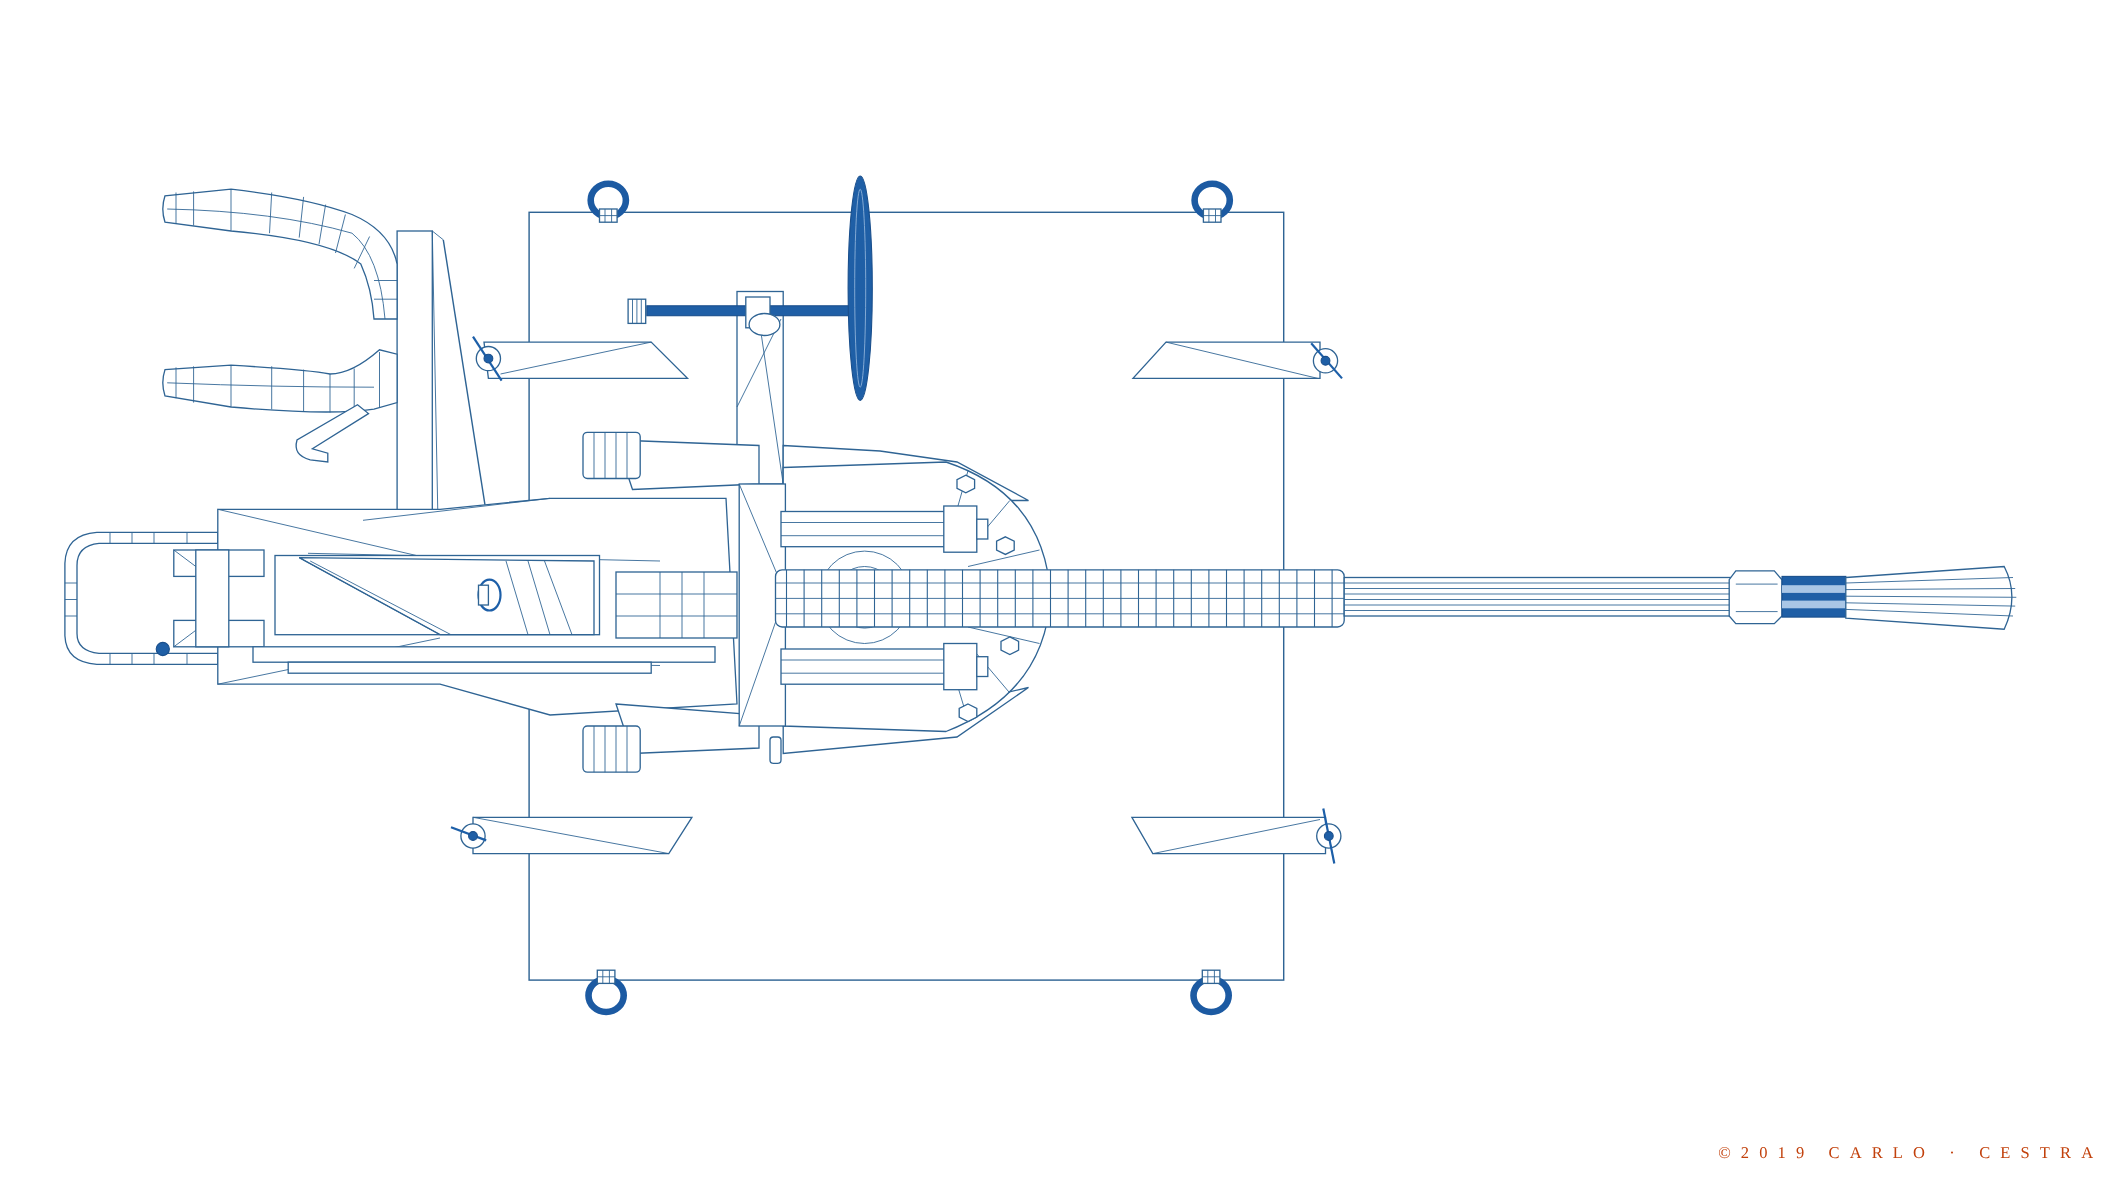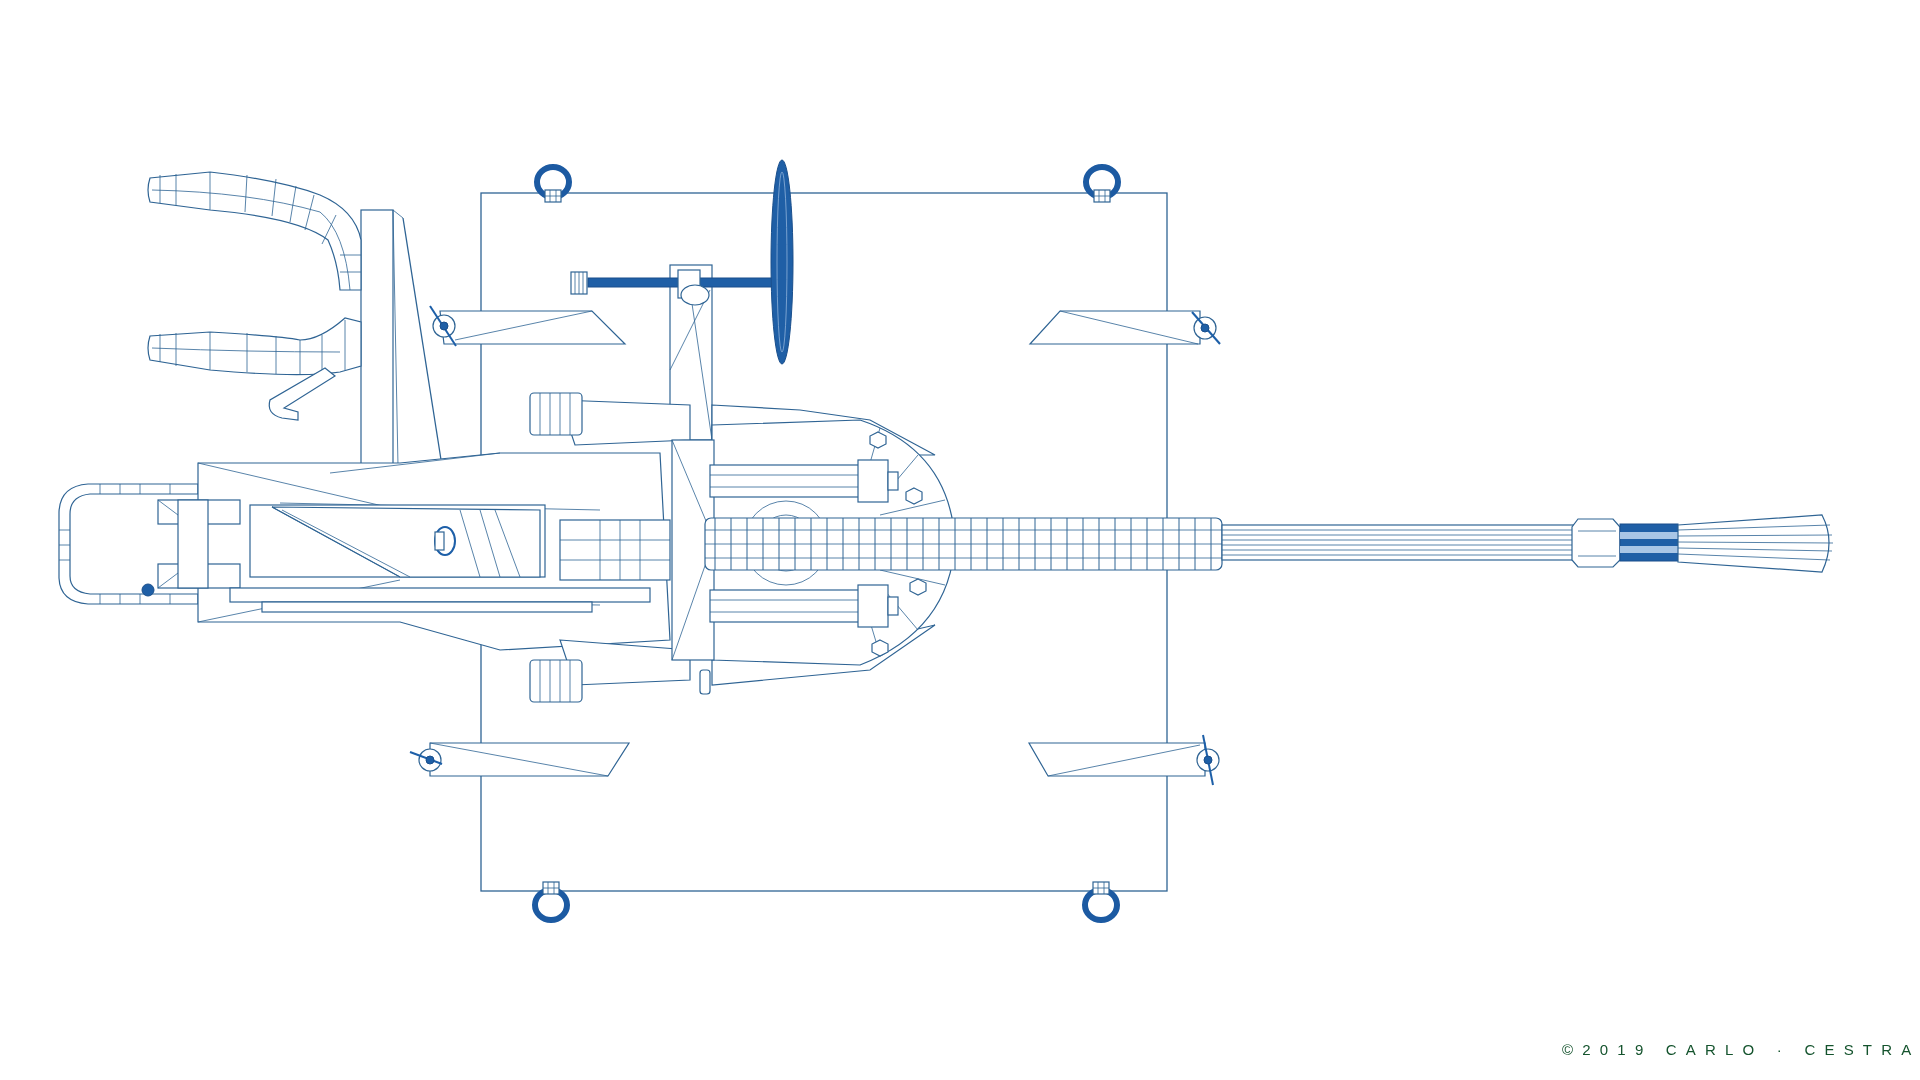--- a/index.html
+++ b/index.html
@@ -1,21 +1,21 @@
 <!DOCTYPE html>
 <html><head>
 <meta charset="utf-8">
 <style>
   html, body { margin:0; padding:0; background:#ffffff; }
   body { width:1920px; height:1080px; position:relative; overflow:hidden; }
   #drawing { position:absolute; left:0; top:0; width:1920px; height:1080px; }
   .copyright {
     position:absolute; left:1562px; top:1041px;
-    font-family:Liberation Sans, sans-serif;
-    font-size:15px; letter-spacing:9.2px; color:#14532d; white-space:nowrap;
+    font-family:Liberation Serif, serif;
+    font-size:15px; letter-spacing:9.2px; color:#c2410c; white-space:nowrap;
   }
   .ln { fill:none; stroke:#2f6494; stroke-width:1.3; }
   .lt { fill:none; stroke:#2f6494; stroke-width:0.8; }
   .hv { fill:none; stroke:#1d5fa8; stroke-width:2; }
   .fl { fill:#ffffff; stroke:#2f6494; stroke-width:1.2; }
   .db { fill:#1f5fa6; stroke:#1a4f8c; stroke-width:1; }
   .ring { fill:none; stroke:#1c5aa2; stroke-width:6; }
 </style>
 </head>
 <body>

